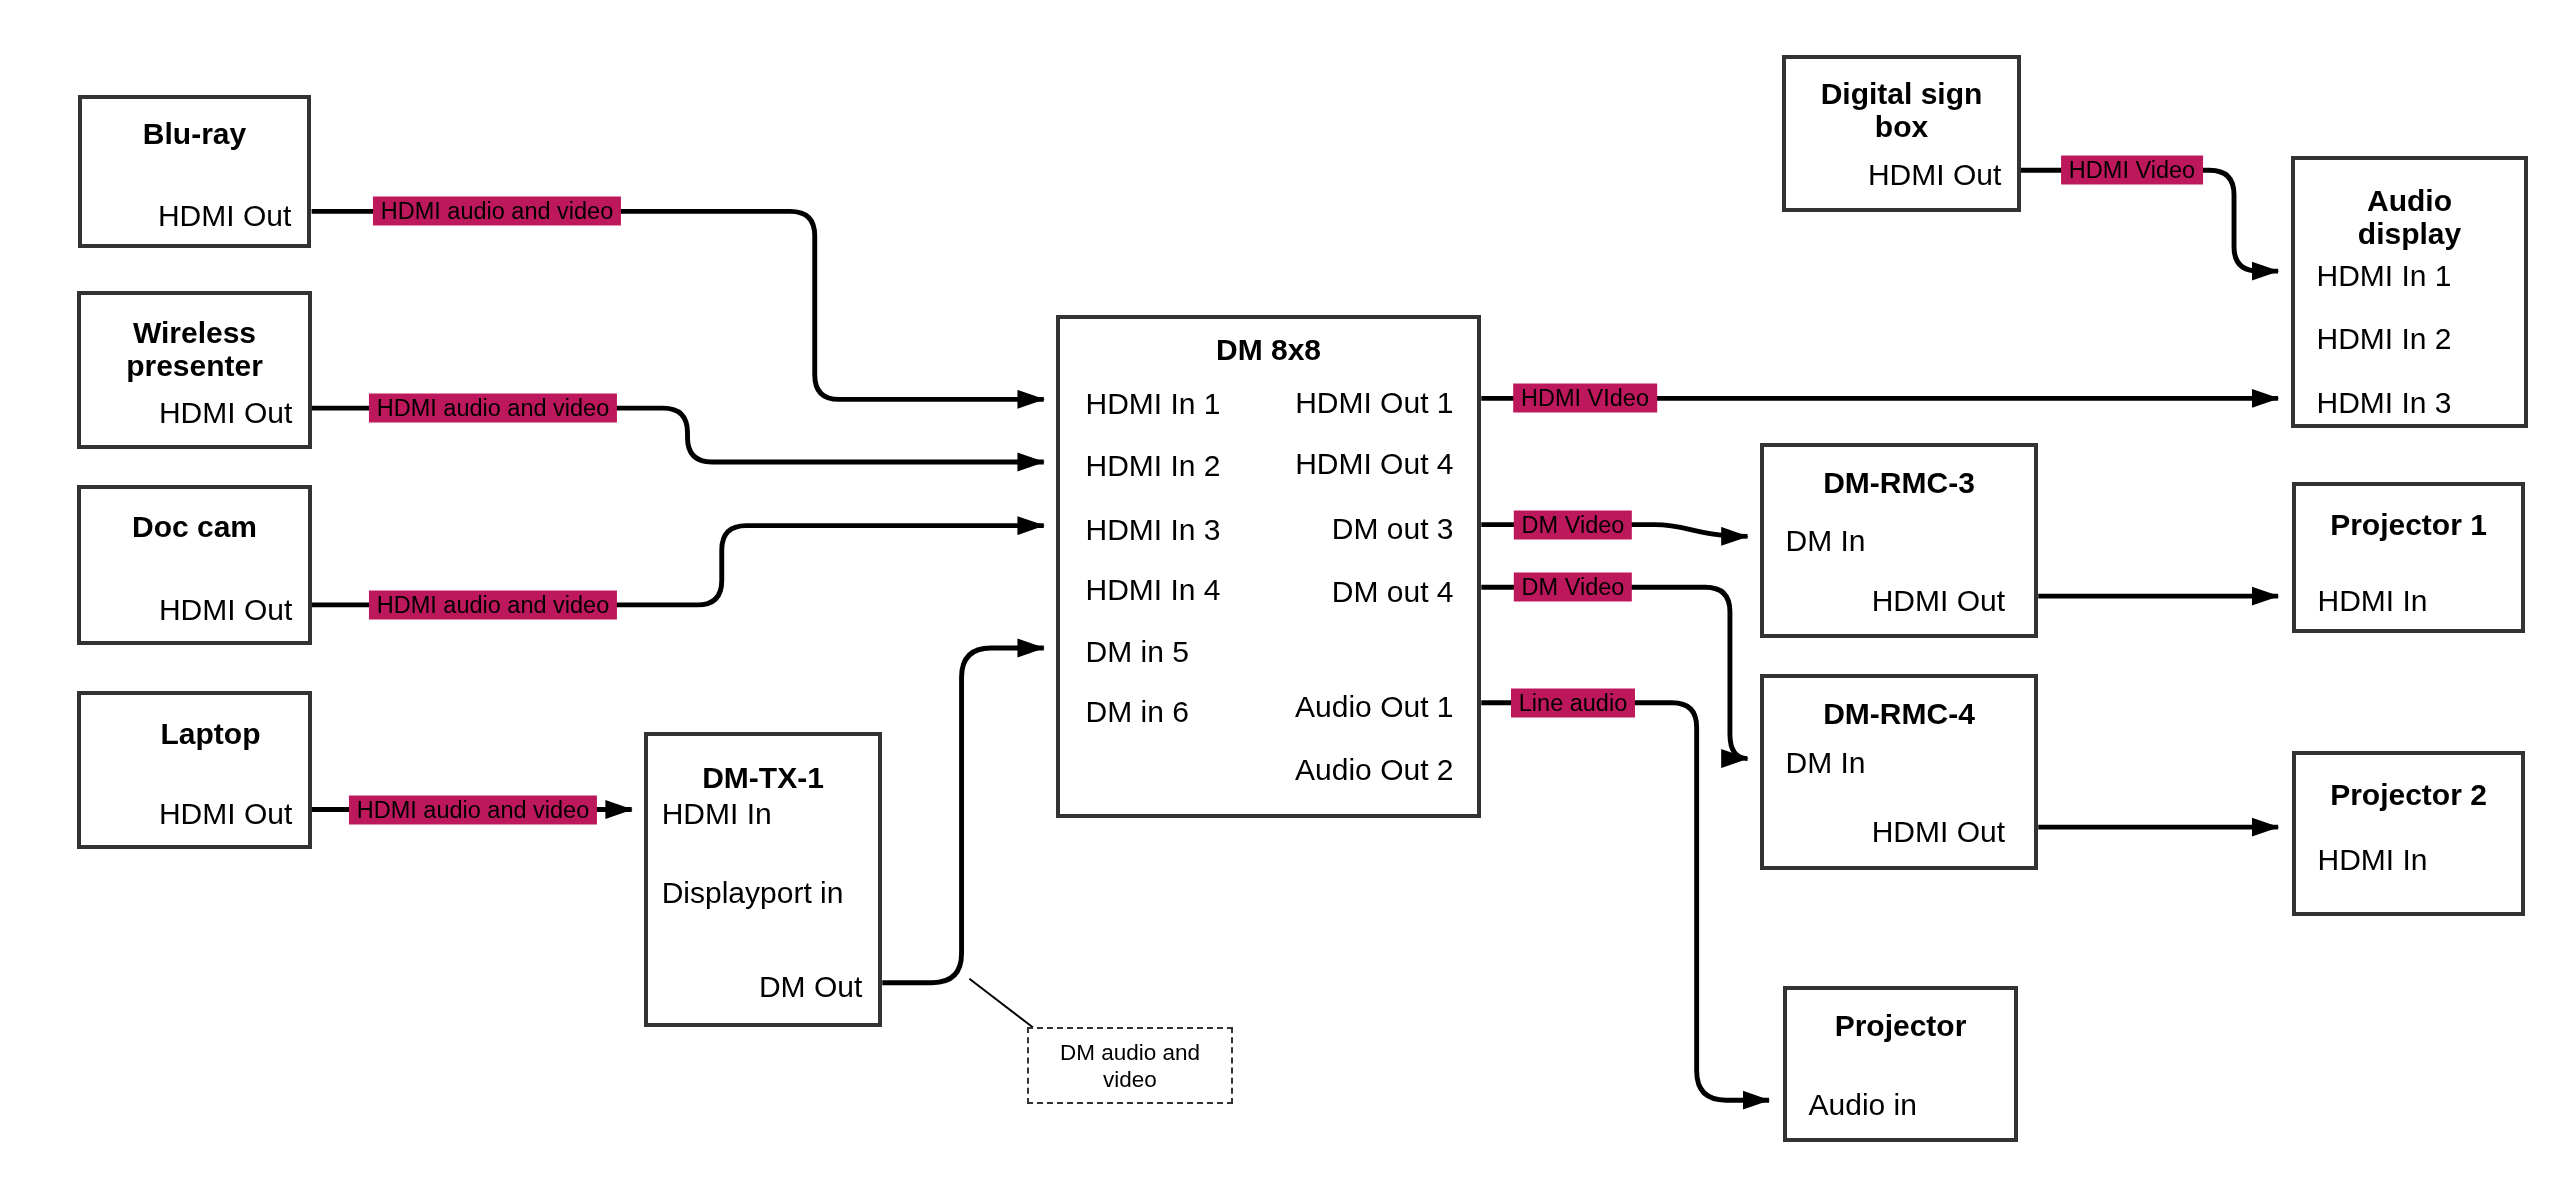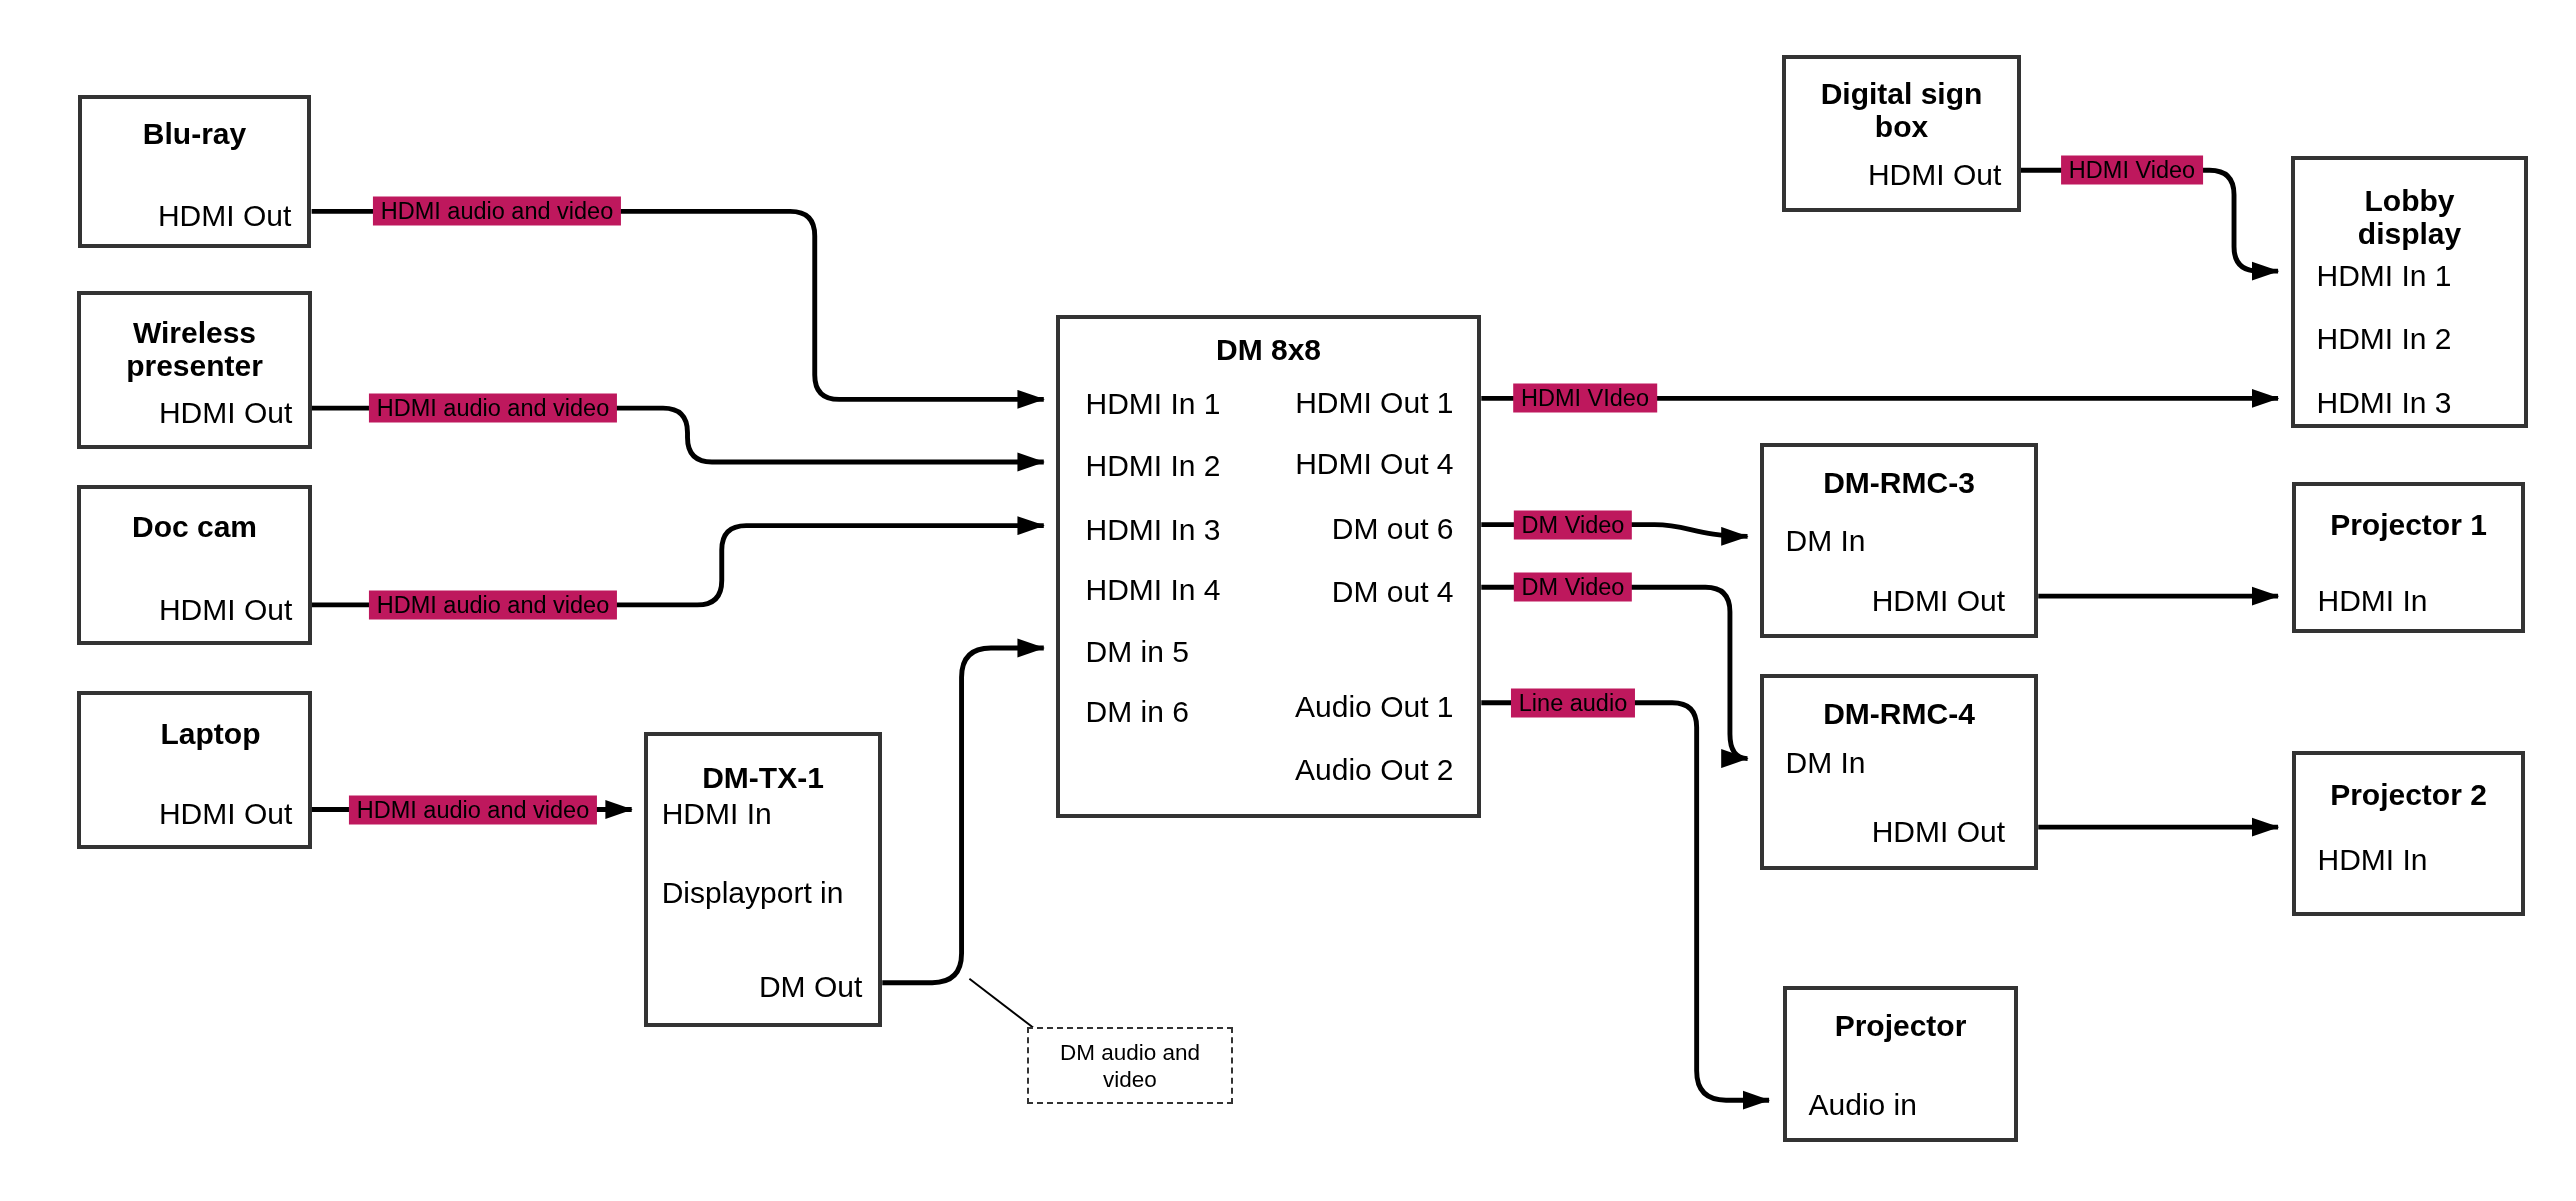--- a/index.html
+++ b/index.html
@@ -127,37 +127,37 @@
   <div class="node dm8" style="left:1056px;top:315px;width:425px;height:503px;">
     <div class="title" style="top:13.7px;">DM 8x8</div>
     <div class="port pleft" style="top:70px;">HDMI In 1</div>
     <div class="port pleft" style="top:132px;">HDMI In 2</div>
     <div class="port pleft" style="top:196px;">HDMI In 3</div>
     <div class="port pleft" style="top:256px;">HDMI In 4</div>
     <div class="port pleft" style="top:318px;">DM in 5</div>
     <div class="port pleft" style="top:378px;">DM in 6</div>
     <div class="port pright" style="top:69px;">HDMI Out 1</div>
     <div class="port pright" style="top:130px;">HDMI Out 4</div>
-    <div class="port pright" style="top:195px;">DM out 6</div>
+    <div class="port pright" style="top:195px;">DM out 3</div>
     <div class="port pright" style="top:258px;">DM out 4</div>
     <div class="port pright" style="top:373px;">Audio Out 1</div>
     <div class="port pright" style="top:436px;">Audio Out 2</div>
   </div>
 
   <div class="node" style="left:1782px;top:55px;width:239px;height:157px;">
     <div class="title" style="top:17.6px;">
       <span>Digital sign</span>
       <span>box</span>
     </div>
     <div class="port pright" style="top:101px;">HDMI Out</div>
   </div>
 
   <div class="node" style="left:2291px;top:156px;width:237px;height:272px;">
     <div class="title" style="top:23.5px;">
-      <span>Lobby</span>
+      <span>Audio</span>
       <span>display</span>
     </div>
     <div class="port pleft" style="top:101px;">HDMI In 1</div>
     <div class="port pleft" style="top:164px;">HDMI In 2</div>
     <div class="port pleft" style="top:228px;">HDMI In 3</div>
   </div>
 
   <div class="node" style="left:1760px;top:443px;width:278px;height:195px;">
     <div class="title" style="top:18.6px;">DM-RMC-3</div>
     <div class="port pleft" style="top:79px;">DM In</div>

